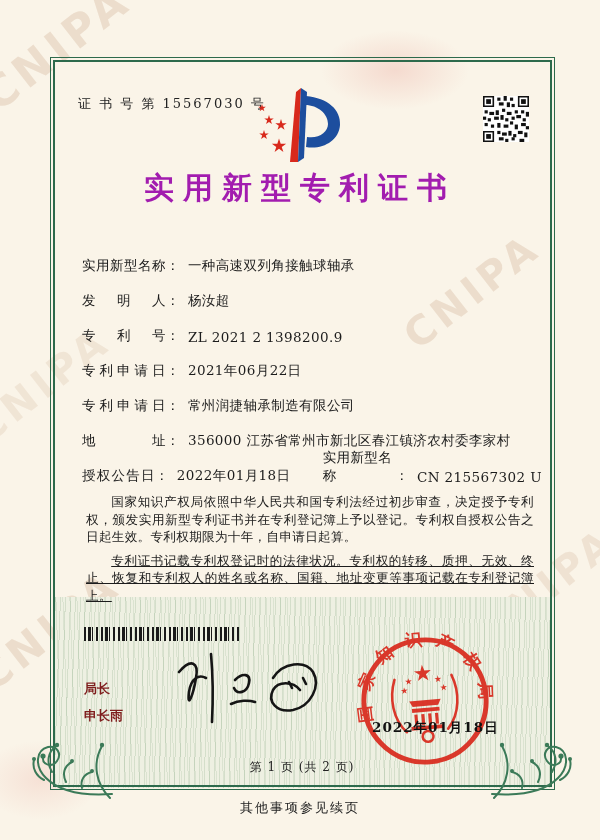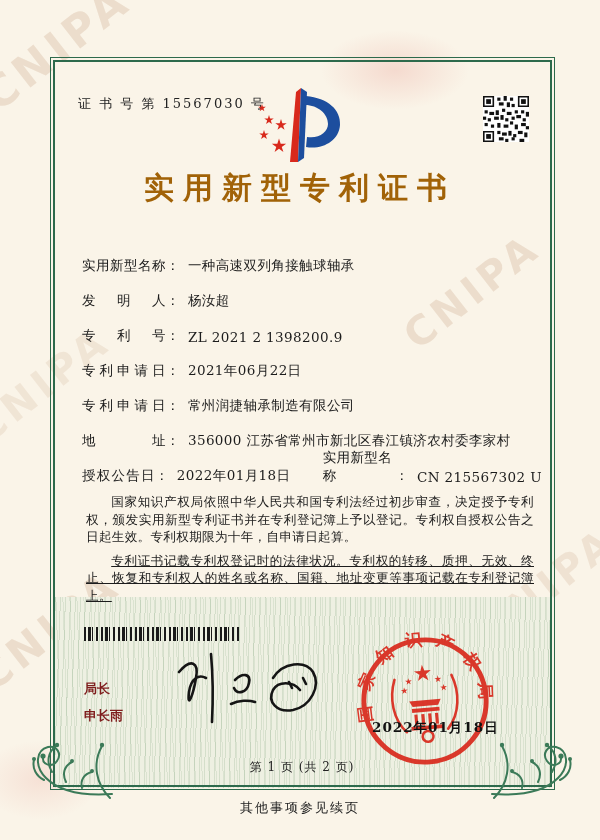--- a/index.html
+++ b/index.html
@@ -36,21 +36,21 @@
   .corner-flourish{position:absolute;bottom:38px;width:92px;height:100px;}
   .corner-left{left:22px;}
   .corner-right{right:18px;transform:scaleX(-1);}
 
   .cert-no{position:absolute;left:78px;top:95px;font-size:13px;letter-spacing:2px;color:#222;}
 
   .logo{position:absolute;left:246px;top:86px;}
   .qr{position:absolute;left:483px;top:96px;}
 
   .title{position:absolute;left:0;right:0;top:168px;text-align:center;
-     font-size:30px;font-weight:700;letter-spacing:9px;color:#a16207;}
+     font-size:30px;font-weight:700;letter-spacing:9px;color:#a21caf;}
 
   .fields{position:absolute;left:82px;top:240px;right:58px;font-size:13.5px;color:#1c1c1c;}
   .frow{height:35px;display:flex;align-items:flex-end;letter-spacing:.4px;}
   .flabel{display:inline-block;width:84px;text-align:justify;text-align-last:justify;}
   .fcolon{margin-right:8px;}
   .fvalue{white-space:nowrap;}
   .gdate{width:168px;}
   .flabel2{display:inline-block;}
 
   .bodytext{position:absolute;left:80px;right:60px;top:487px;font-size:12.6px;

